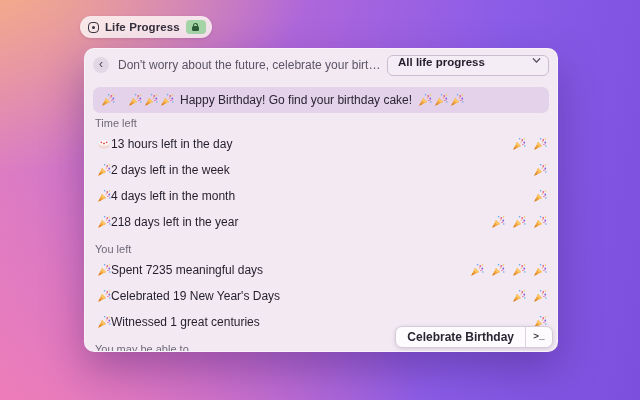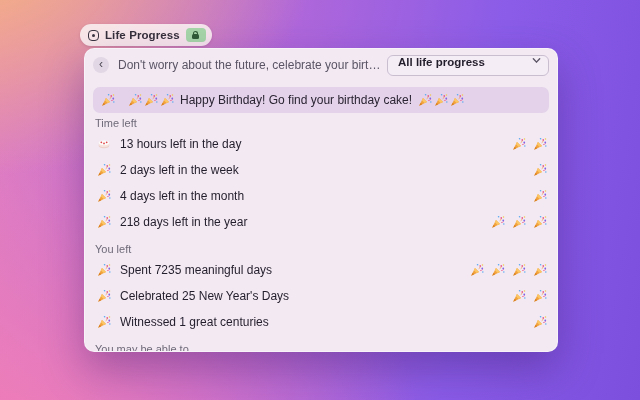--- a/index.html
+++ b/index.html
@@ -6,21 +6,21 @@
   body{
     width:640px;height:400px;overflow:hidden;position:relative;
     font-family:"Liberation Sans",sans-serif;
     background:
       radial-gradient(120% 120% at -5% -10%, #f6b57e 0%, rgba(246,181,126,0) 45%),
       radial-gradient(120% 140% at 0% 112%, rgba(243,126,182,0.95) 0%, rgba(243,126,182,0) 55%),
       linear-gradient(100deg, #e07ec2 0%, #b468d8 38%, #8a5ce8 72%, #7c4fdd 100%);
   }
   
   .tab{
-    position:absolute;left:80px;top:24px;height:22px;border-radius:11px;
+    position:absolute;left:80px;top:16px;height:22px;border-radius:11px;
     background:rgba(250,241,243,0.88);display:flex;align-items:center;gap:6px;
     padding:0 6px 0 8px;box-shadow:0 1px 3px rgba(90,40,90,0.18);
   }
   .app-ico{width:11px;height:11px;border:1.5px solid #3a3440;border-radius:4px;
     display:flex;align-items:center;justify-content:center;box-sizing:border-box;}
   .app-ico i{width:3px;height:3px;border-radius:50%;background:#3a3440;}
   .tab-label{font-size:11.5px;font-weight:700;color:#352f3b;letter-spacing:.1px;}
   .lock-badge{width:20px;height:14px;border-radius:4px;background:#a6d6a8;
     display:flex;flex-direction:column;align-items:center;justify-content:center;}
   .lock-shackle{width:5px;height:4px;border:1.3px solid #2e5c36;border-bottom:none;
@@ -47,21 +47,21 @@
     display:flex;align-items:center;padding:0 8px;box-sizing:border-box;}
   .banner-text{font-size:12px;color:#2a2433;margin:0 6px;white-space:nowrap;}
   .bgap{width:9px;flex:0 0 auto;}
   .pops{display:flex;align-items:center;gap:2px;}
   
   .section-list{padding:0 8px;}
   .sec-label{margin:20px 2px 0;height:14px;font-size:11px;color:#6f6a78;}
   .sec-label + .sec-label, .row + .sec-label{margin-top:8px;}
   .sec-label:first-child{margin-top:4px;}
   .row{height:26px;display:flex;align-items:center;padding:0 2px 0 4px;}
-  .row-text{margin-left:9px;font-size:12px;color:#231e2b;}
+  .row-text{font-size:12px;color:#231e2b;}
   .row-emos{margin-left:auto;display:flex;align-items:center;gap:7px;}
   .emo{width:14px;height:14px;flex:0 0 auto;}
   
   .footer-btn{position:absolute;right:4px;bottom:3px;height:22px;display:flex;align-items:center;
     background:#fdfbfd;border:1px solid #d5cbd9;border-radius:7px;box-sizing:border-box;
     box-shadow:0 1px 4px rgba(60,30,80,0.15);}
   .fb-main{padding:0 11px;font-size:12px;font-weight:700;color:#2a2533;line-height:20px;}
   .fb-div{width:1px;height:100%;background:#ddd3e0;}
   .fb-term{width:26px;text-align:center;font-family:"Liberation Mono",monospace;
     font-size:9.5px;font-weight:700;color:#3a3442;line-height:20px;}
@@ -227,21 +227,21 @@
           </svg>
           <svg class="emo" viewBox="0 0 24 24">
             <use href="#sym-party-popper"></use>
           </svg>
         </span>
       </div>
       <div class="row">
         <svg class="emo" viewBox="0 0 24 24">
           <use href="#sym-party-popper"></use>
         </svg>
-        <span class="row-text">Celebrated 25 New Year's Days</span>
+        <span class="row-text">Celebrated 19 New Year's Days</span>
         <span class="row-emos">
           <svg class="emo" viewBox="0 0 24 24">
             <use href="#sym-party-popper"></use>
           </svg>
           <svg class="emo" viewBox="0 0 24 24">
             <use href="#sym-party-popper"></use>
           </svg>
         </span>
       </div>
       <div class="row">
@@ -251,14 +251,19 @@
         <span class="row-text">Witnessed 1 great centuries</span>
         <span class="row-emos">
           <svg class="emo" viewBox="0 0 24 24">
             <use href="#sym-party-popper"></use>
           </svg>
         </span>
       </div>
       <div class="sec-label">You may be able to</div>
     </div>
 
+  <div class="footer-btn">
+    <span class="fb-main">Celebrate Birthday</span>
+    <span class="fb-div"></span>
+    <span class="fb-term">&gt;_</span>
+  </div>
 
 </div>
 
 </body></html>

